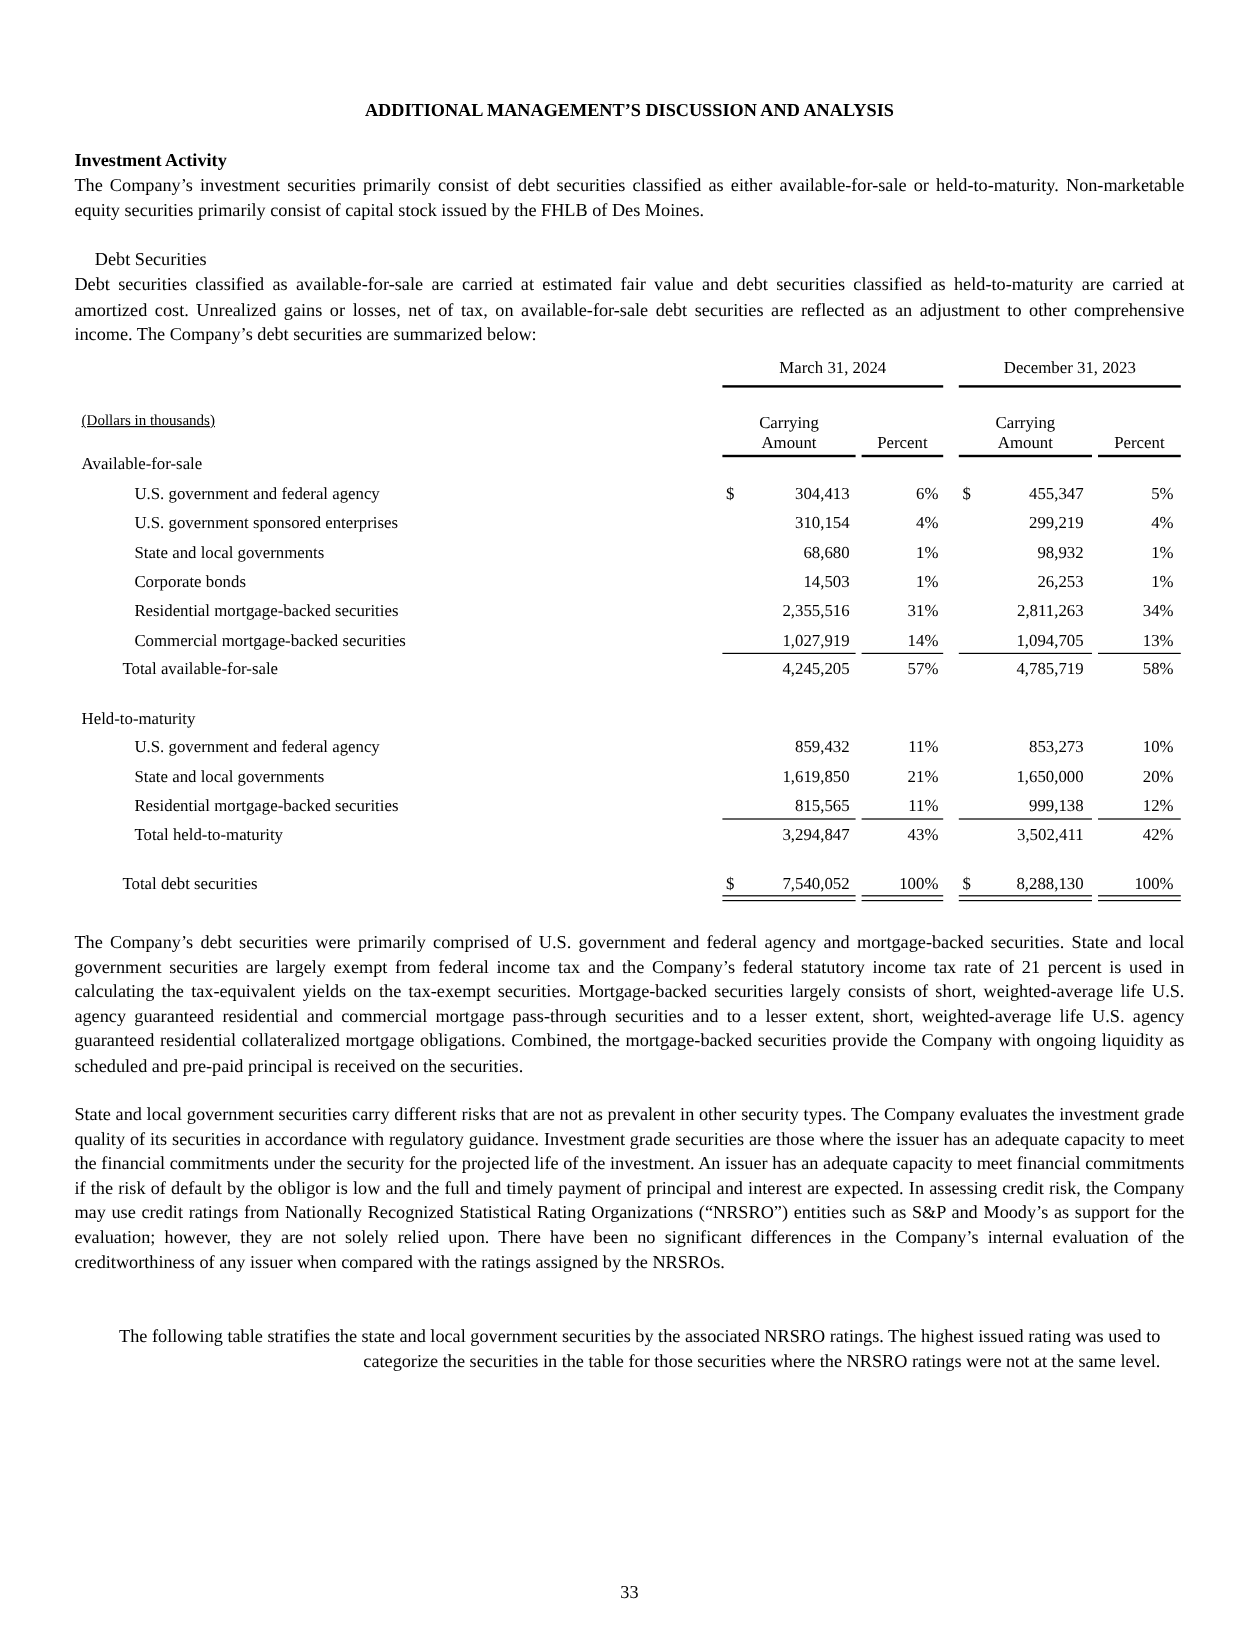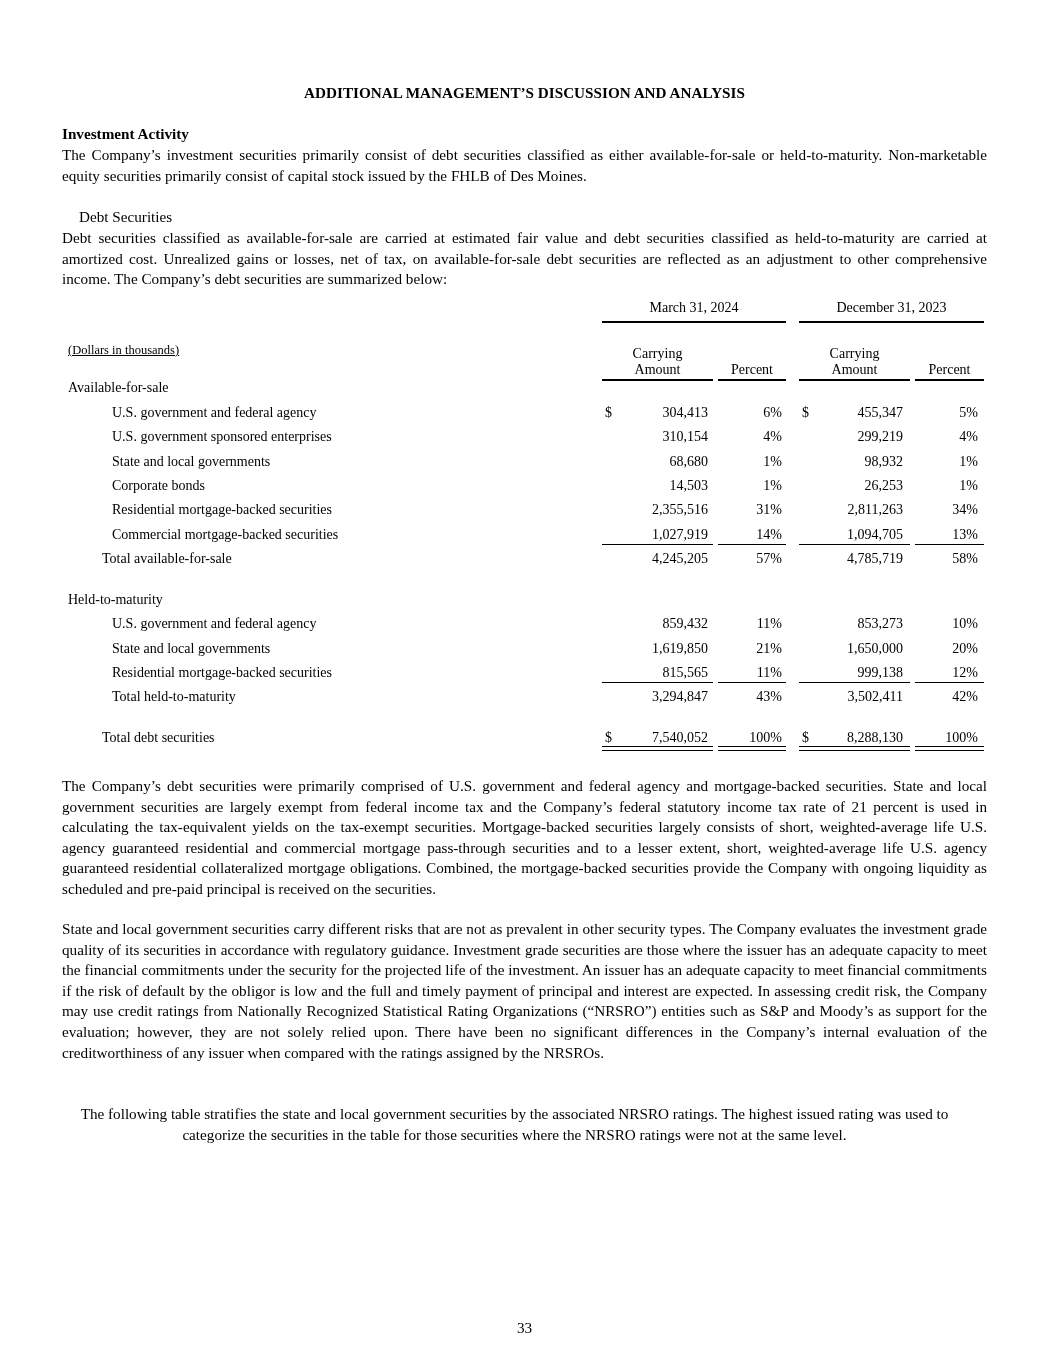--- a/index.html
+++ b/index.html
@@ -10,21 +10,21 @@
   }
   .page { position: absolute; left: 62px; top: 0; width: 925px; }
   .title { position: absolute; top: 83px; left: 0; width: 925px; text-align: center; font-weight: bold; font-size: 15.2px; }
   .heading { position: absolute; top: 124px; left: 0; font-weight: bold; text-align: center; }
   .para { position: absolute; left: 0; width: 925px; text-align: justify; margin: 0; }
   .p1 { top: 145px; }
   .sub { position: absolute; top: 207px; left: 17px; }
   .p2 { top: 228px; }
   .p3 { top: 776px; }
   .p4 { top: 919px; }
-  .p5 { top: 1104px; text-align: center; width: 905px; }
+  .p5 { top: 1104px; text-align: right; width: 905px; }
   .pagenum { position: absolute; top: 1318px; left: 0; width: 925px; text-align: center; }
 
   
   .tbl { position: absolute; top: 298px; left: 0; width: 925px; font-size: 14px; }
   .hdr-period { position: absolute; top: 0; text-align: center; border-bottom: 2px solid #000; padding-bottom: 2px; }
   .hdr-p1 { left: 540px; width: 184px; }
   .hdr-p2 { left: 737px; width: 185px; }
   .hdr-col { position: absolute; top: 24px; text-align: center; border-bottom: 2px solid #000; line-height: 16px; padding-bottom: 1px; margin-top: 24px; }
   .hc-amt1 { left: 540px; width: 111px; }
   .hc-pct1 { left: 656px; width: 68px; }

